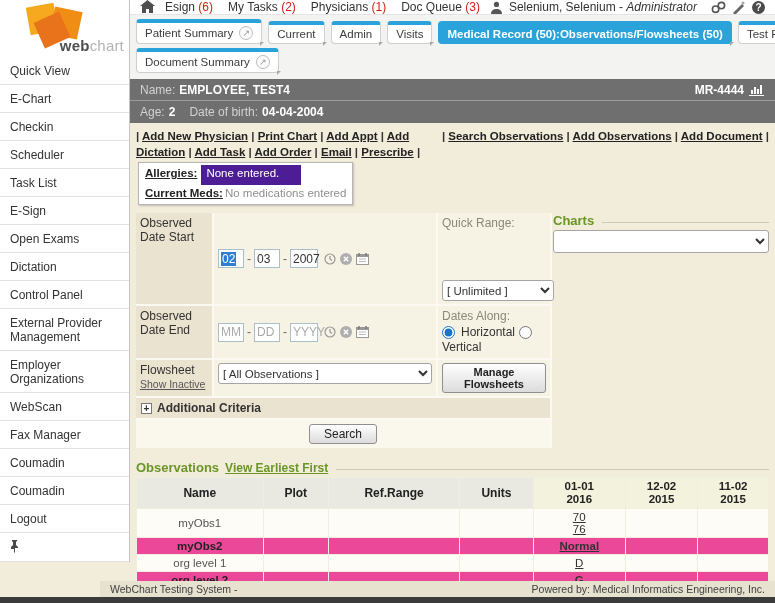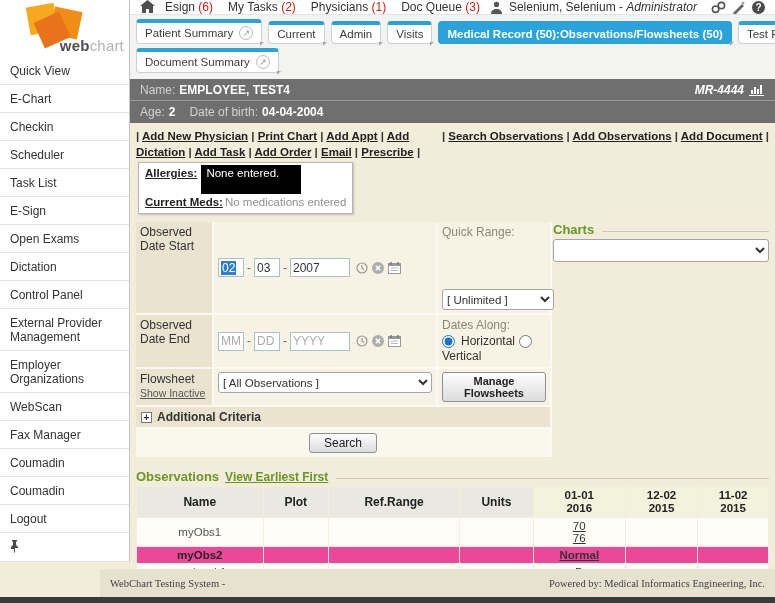--- a/index.html
+++ b/index.html
@@ -72,39 +72,39 @@
     background:#fbfbfb; color:#9a9a9a; font-size:9px; line-height:12px; text-align:center;
     display:inline-block; cursor:pointer;
   }
 
   
   .patient-bar { background:#6f6f6f; color:#fff; }
   .pb-row { display:flex; align-items:center; padding:3px 10px; height:22px; }
   .pb-row1 { border-bottom:1px solid #9b9b9b; }
   .pb-label { color:#d2d2d2; margin-right:4px; }
   .pb-value { font-weight:bold; }
-  .pb-right { margin-left:auto; display:flex; align-items:center; gap:5px;font-style:italic; }
+  .pb-right { margin-left:auto; display:flex; align-items:center; gap:5px; }
   .pb-gap { width:14px; }
 
   
   .content { flex:1; padding:5px 6px 0; position:relative; }
 
   .actions { display:flex; justify-content:space-between; font-size:11.5px; font-weight:bold; }
   .act-left { max-width:390px; line-height:16px; }
   .act-right { white-space:nowrap; line-height:16px; }
   .act-link { color:#222; }
 
   .summary-box {
     display:inline-block; background:#fff; border:1px solid #b5b5b5;
     box-shadow:1px 1px 2px rgba(0,0,0,.2); padding:2px 6px 3px; margin:2px 0 0 2px;
     font-size:11.5px; line-height:16px;
   }
   .sum-label { font-weight:bold; color:#222; }
   .allergy-value {
-    display:inline-block; background:#000000; color:#fff; padding:0 22px 13px 5px; margin-left:4px;
+    display:inline-block; background:#4c1d95; color:#fff; padding:0 22px 4px 5px; margin-left:4px;
   }
   .meds-value { color:#8f8f8f; margin-left:2px; }
 
   
   .fieldset-head { display:flex; align-items:center; margin-bottom:2px; }
   .fieldset-title { color:#6a9627; font-weight:bold; font-size:13px; white-space:nowrap; }
   .fieldset-line { flex:1; border-top:1px solid #cfc8b4; margin-left:8px; margin-top:4px; }
   .head-link { color:#6a9627; font-weight:bold; font-size:12px; margin-left:6px; white-space:nowrap; }
 
   .panels { display:flex; justify-content:space-between; align-items:flex-start; margin-top:8px; }
@@ -123,21 +123,21 @@
     width:11px; height:11px; border:1px solid #777; background:#fff; color:#333;
     font-size:10px; line-height:9px; text-align:center; font-weight:bold; cursor:pointer;
   }
   .search-row { background:#faf7ec; text-align:center; padding:4px; }
 
   .date-cell { display:flex; align-items:center; gap:3px; }
   .dinput {
     height:19px; border:1px solid #a8bfcc; background:#fff; font-size:12px;
     padding:1px 2px; display:inline-flex; align-items:center; color:#333;
   }
-  .din-mm, .din-dd { width:26px; } .din-yy { width:60px; }
+  .din-mm, .din-dd { width:26px; } .din-yy { width:28px; }
   .sel-text { background:#2f7ed0; color:#fff; padding:0 1px; }
   .ph { color:#aaa; }
   .dsep { color:#666; }
   .date-icons { display:inline-flex; gap:4px; margin-left:3px; align-items:center; }
 
   .gray-label { color:#8a8876; margin-bottom:2px; }
   select {
     font-family:"Liberation Sans", sans-serif; font-size:11.5px; height:21px;
     border:1px solid #a5a5a5; border-radius:3px; background:#fff; color:#333;
   }
@@ -168,23 +168,23 @@
   tr.stripe td.name-cell { color:#222; }
   .val-link { color:#333; }
   .spark {
     display:inline-block; width:26px; height:17px; border:1px solid #9aa4c0;
     background:#eef1fa; cursor:pointer; line-height:0; padding:1px;
   }
   .displaying-row td { color:#6a9627; font-size:12px; background:#faf8ee; padding:3px; font-weight:normal; }
 
   
   .footer {
-    position:absolute; left:100px; right:0; bottom:6px; height:28px;
+    position:absolute; left:100px; right:0; bottom:6px; height:16px;
     background:#e7e1d0; display:flex; align-items:center; justify-content:space-between;
-    padding:0 10px; font-size:10.5px; color:#3f3f3f;font-family:Liberation Serif, serif;
+    padding:0 10px; font-size:10.5px; color:#3f3f3f;
   }
   .bottombar { position:absolute; left:0; right:0; bottom:0; height:6px; background:#3b3b3b; }
 
   svg { display:block; }
 </style>
 </head>
 <body>
 
 <div class="app">
 

